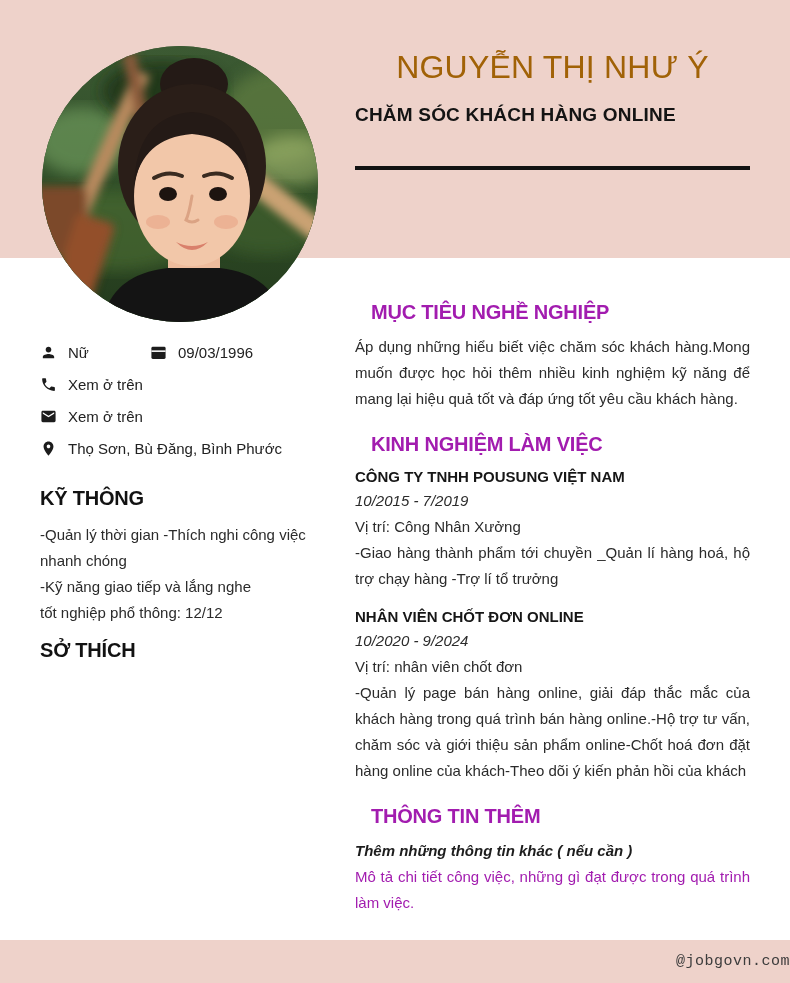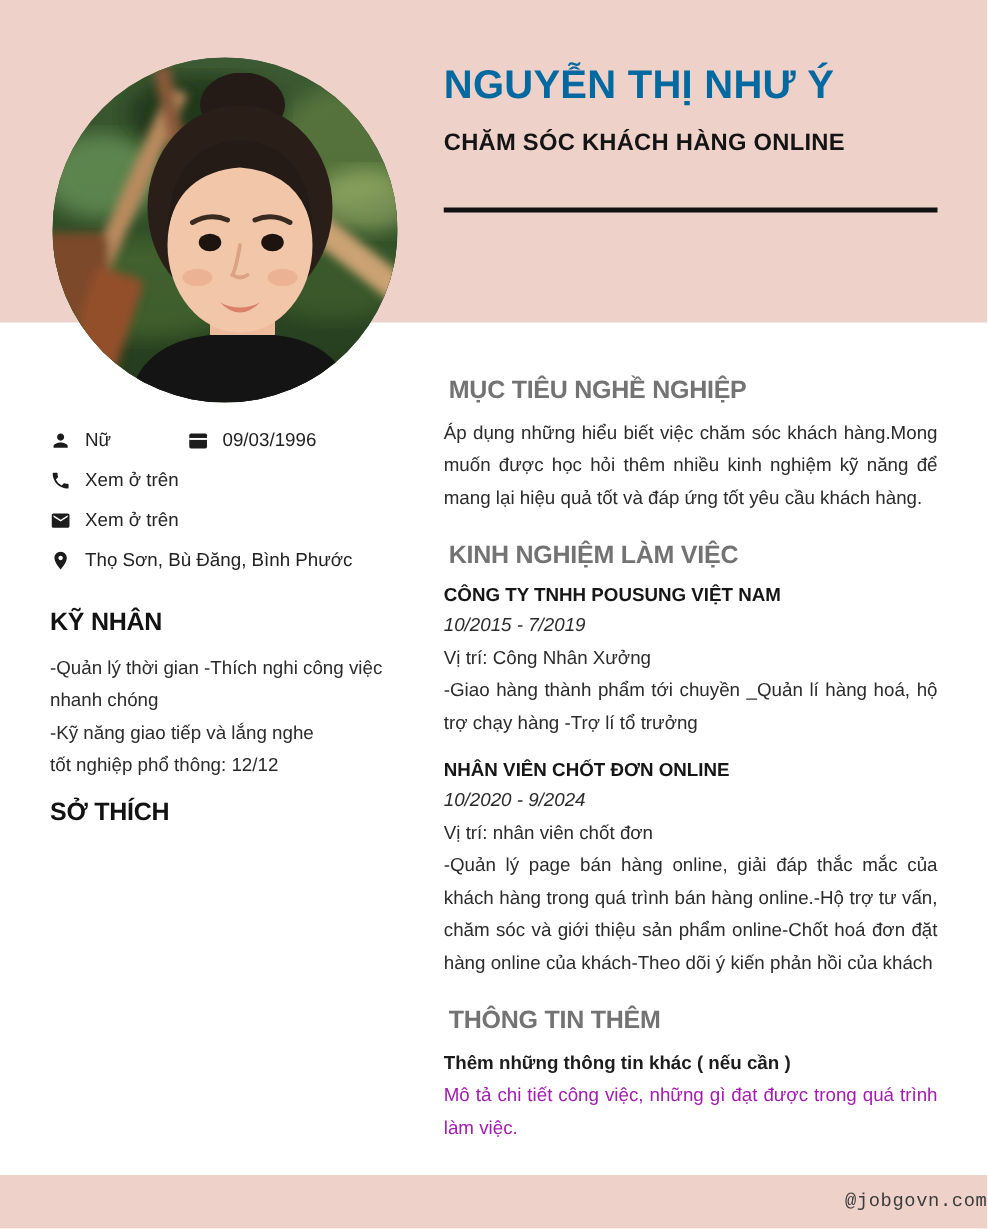--- a/index.html
+++ b/index.html
@@ -27,22 +27,22 @@
   }
   .photo{
     position:absolute;left:42px;top:46px;width:276px;height:276px;
     border-radius:50%;overflow:hidden;background:#3a5733;
   }
   .photo svg{display:block;}
   .header-text{
     position:absolute;left:355px;top:48px;width:395px;
   }
   .name{
-    margin:0;font-size:32px;line-height:38px;font-weight:700;
-    color:#0369a1;letter-spacing:0.2px;
+    margin:0;font-size:32px;line-height:38px;font-weight:400;
+    color:#a16207;letter-spacing:0.2px;text-align:center;
   }
   .subtitle{
     margin:18px 0 0 0;font-size:19px;line-height:22px;font-weight:700;
     color:#141414;letter-spacing:0.2px;
   }
   .divider{
     margin-top:40px;width:395px;height:4px;background:#121212;
   }
 
   
@@ -65,40 +65,40 @@
   .side-heading.tight2{margin-top:12px;}
   .side-text{
     margin:0;font-size:15px;line-height:26px;color:#2b2b2b;
   }
 
   
   .right-col{
     position:absolute;left:355px;top:300px;width:395px;
   }
   .sec-heading{
-    margin:0 0 10px 4px;font-size:20px;line-height:24px;font-weight:700;
-    color:#737373;letter-spacing:-0.2px;
+    margin:0 0 10px 16px;font-size:20px;line-height:24px;font-weight:700;
+    color:#a21caf;letter-spacing:-0.2px;
   }
   .sec{margin-bottom:20px;}
   .body-text{
     margin:0;font-size:15px;line-height:26px;color:#2b2b2b;
     text-align:justify;
   }
   .job{margin-bottom:14px;}
   .job-title{
     margin:0;font-size:15px;line-height:22px;font-weight:700;color:#161616;
   }
   .job-dates{
     font-size:15px;line-height:26px;font-style:italic;color:#2b2b2b;
   }
   .job-position{
     font-size:15px;line-height:26px;color:#2b2b2b;
   }
   .bold-note{
-    font-size:15px;line-height:26px;font-weight:700;color:#1d1d1d;
+    font-size:15px;line-height:26px;font-weight:700;color:#1d1d1d;font-style:italic;
   }
   .gray{color:#a21caf;}
 </style>
 </head>
 <body>
 
 <div class="page">
 
   <div class="header-bg"></div>
 
@@ -221,21 +221,21 @@
       <span class="c-item">
         <span class="c-icon">
           <svg width="17" height="17" viewBox="0 0 24 24" fill="#1c1c1c">
               <path d="M12 2C8.13 2 5 5.13 5 9c0 5.25 7 13 7 13s7-7.75 7-13c0-3.87-3.13-7-7-7zm0 9.5c-1.38 0-2.5-1.12-2.5-2.5S10.62 6.5 12 6.5s2.5 1.12 2.5 2.5-1.12 2.5-2.5 2.5z"></path>
             </svg>
         </span>
         <span class="c-text">Thọ Sơn, Bù Đăng, Bình Phước</span>
       </span>
     </div>
 
-    <h3 class="side-heading">KỸ NHÂN</h3>
+    <h3 class="side-heading">KỸ THÔNG</h3>
     <p class="side-text">-Quản lý thời gian -Thích nghi công việc nhanh chóng</p>
     <p class="side-text">-Kỹ năng giao tiếp và lắng nghe</p>
 
     <p class="side-text">tốt nghiệp phổ thông: 12/12</p>
 
     <h3 class="side-heading tight2">SỞ THÍCH</h3>
 
   </aside>
 
   <main class="right-col">

